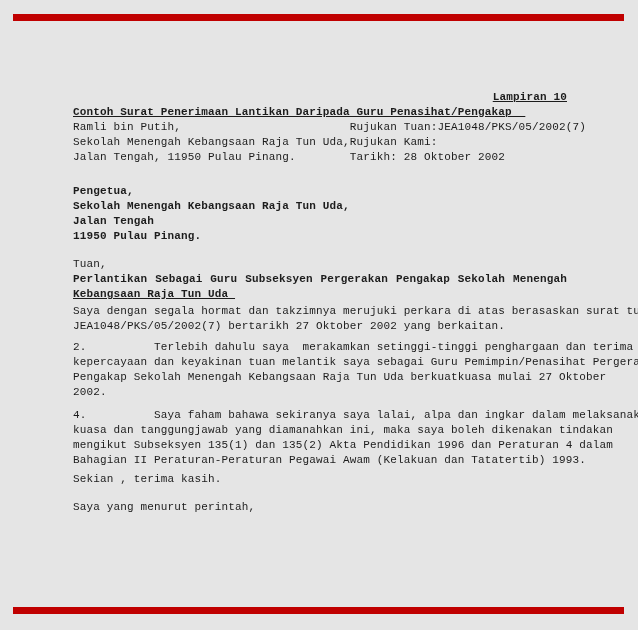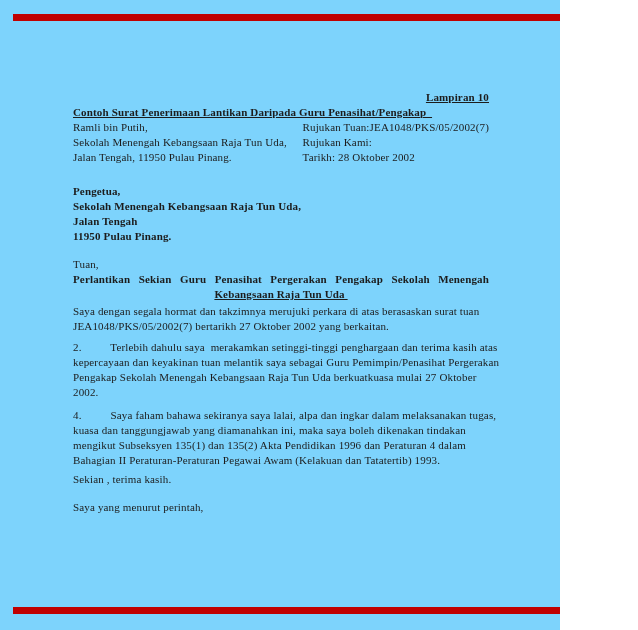--- a/index.html
+++ b/index.html
@@ -1,22 +1,22 @@
 <!DOCTYPE html>
 <html><head>
 <meta charset="utf-8">
 <style>
   html, body { margin: 0; padding: 0; background: #ffffff; }
   .page {
     position: relative;
-    width: 560px;
+    width: 638px;
     height: 630px;
-    background: #7dd3fc;
+    background: #e5e5e5;
     overflow: hidden;
-    font-family: Liberation Serif, serif;
+    font-family: Liberation Mono, monospace;
     font-size: 11px;
     line-height: 15px;
     color: #1c1c1c;
     letter-spacing: 0.15px;
   }
   .divider-bar {
     position: absolute;
     left: 13px;
     width: 611px;
     height: 7px;
@@ -52,21 +52,20 @@
   .salutation { margin-top: 13px; }
   .subject { font-weight: bold; }
   .subject-line1 {
     text-align: justify;
     text-align-last: justify;
     white-space: normal;
   }
   .subject-line2 {
     text-decoration: underline;
     white-space: pre;
-    text-align: center;
   }
   .para1 { margin-top: 2px; }
   .para2 { margin-top: 6px; }
   .para3 { margin-top: 7px; }
   .para4 { margin-top: 8px; }
   .thanks { margin-top: 4px; }
   .motto { margin-top: 5px; font-weight: bold; }
   .signoff { margin-top: 13px; }
 </style>
 </head>
@@ -92,21 +91,21 @@
     </div>
 
     <div class="recipient-block pre">Pengetua,
 Sekolah Menengah Kebangsaan Raja Tun Uda,
 Jalan Tengah
 11950 Pulau Pinang.</div>
 
     <div class="salutation">Tuan,</div>
 
     <div class="subject">
-      <div class="subject-line1">Perlantikan Sekian Guru Penasihat Pergerakan Pengakap Sekolah Menengah</div>
+      <div class="subject-line1">Perlantikan Sebagai Guru Subseksyen Pergerakan Pengakap Sekolah Menengah</div>
       <div class="subject-line2">Kebangsaan Raja Tun Uda </div>
     </div>
 
     <div class="para1 pre">Saya dengan segala hormat dan takzimnya merujuki perkara di atas berasaskan surat tuan
 JEA1048/PKS/05/2002(7) bertarikh 27 Oktober 2002 yang berkaitan.</div>
 
     <div class="para2 pre">2.          Terlebih dahulu saya  merakamkan setinggi-tinggi penghargaan dan terima kasih atas
 kepercayaan dan keyakinan tuan melantik saya sebagai Guru Pemimpin/Penasihat Pergerakan
 Pengakap Sekolah Menengah Kebangsaan Raja Tun Uda berkuatkuasa mulai 27 Oktober
 2002.</div>

